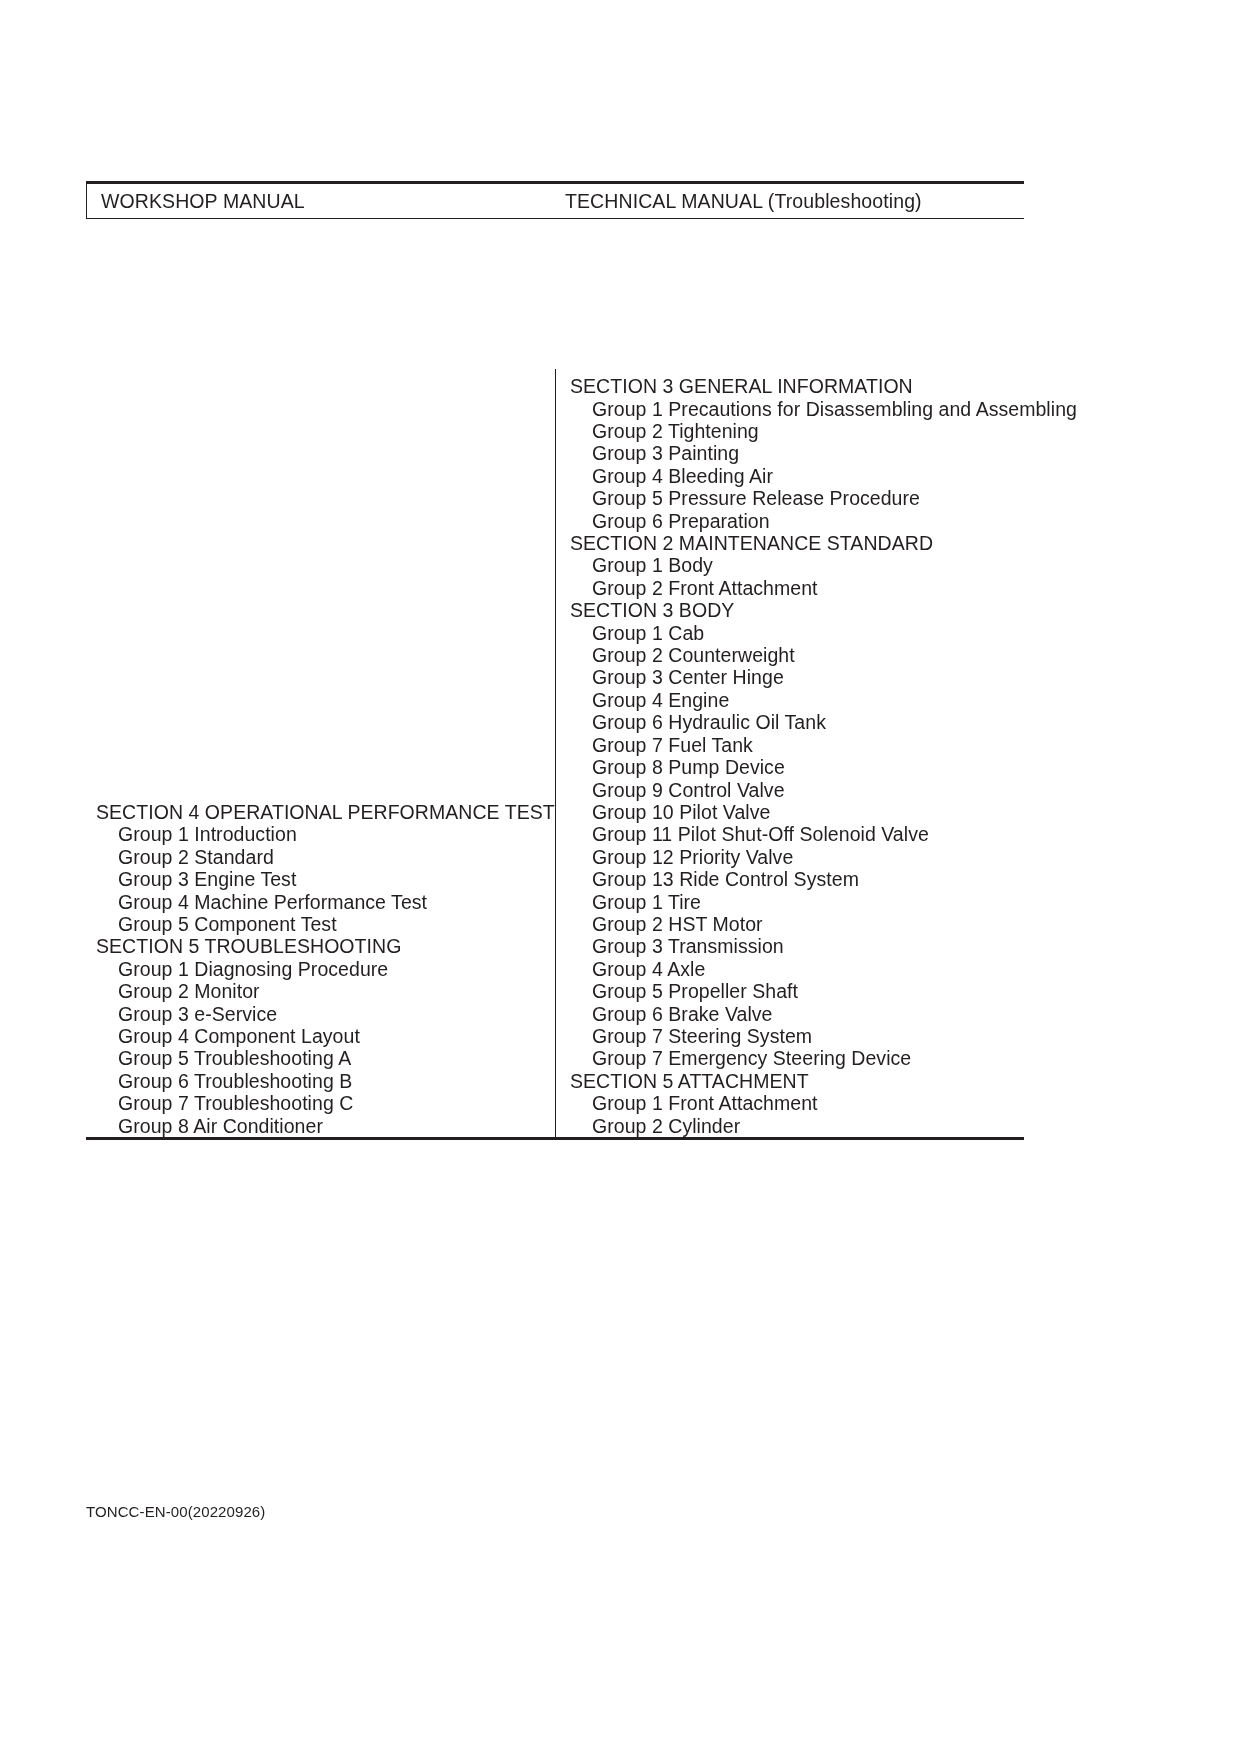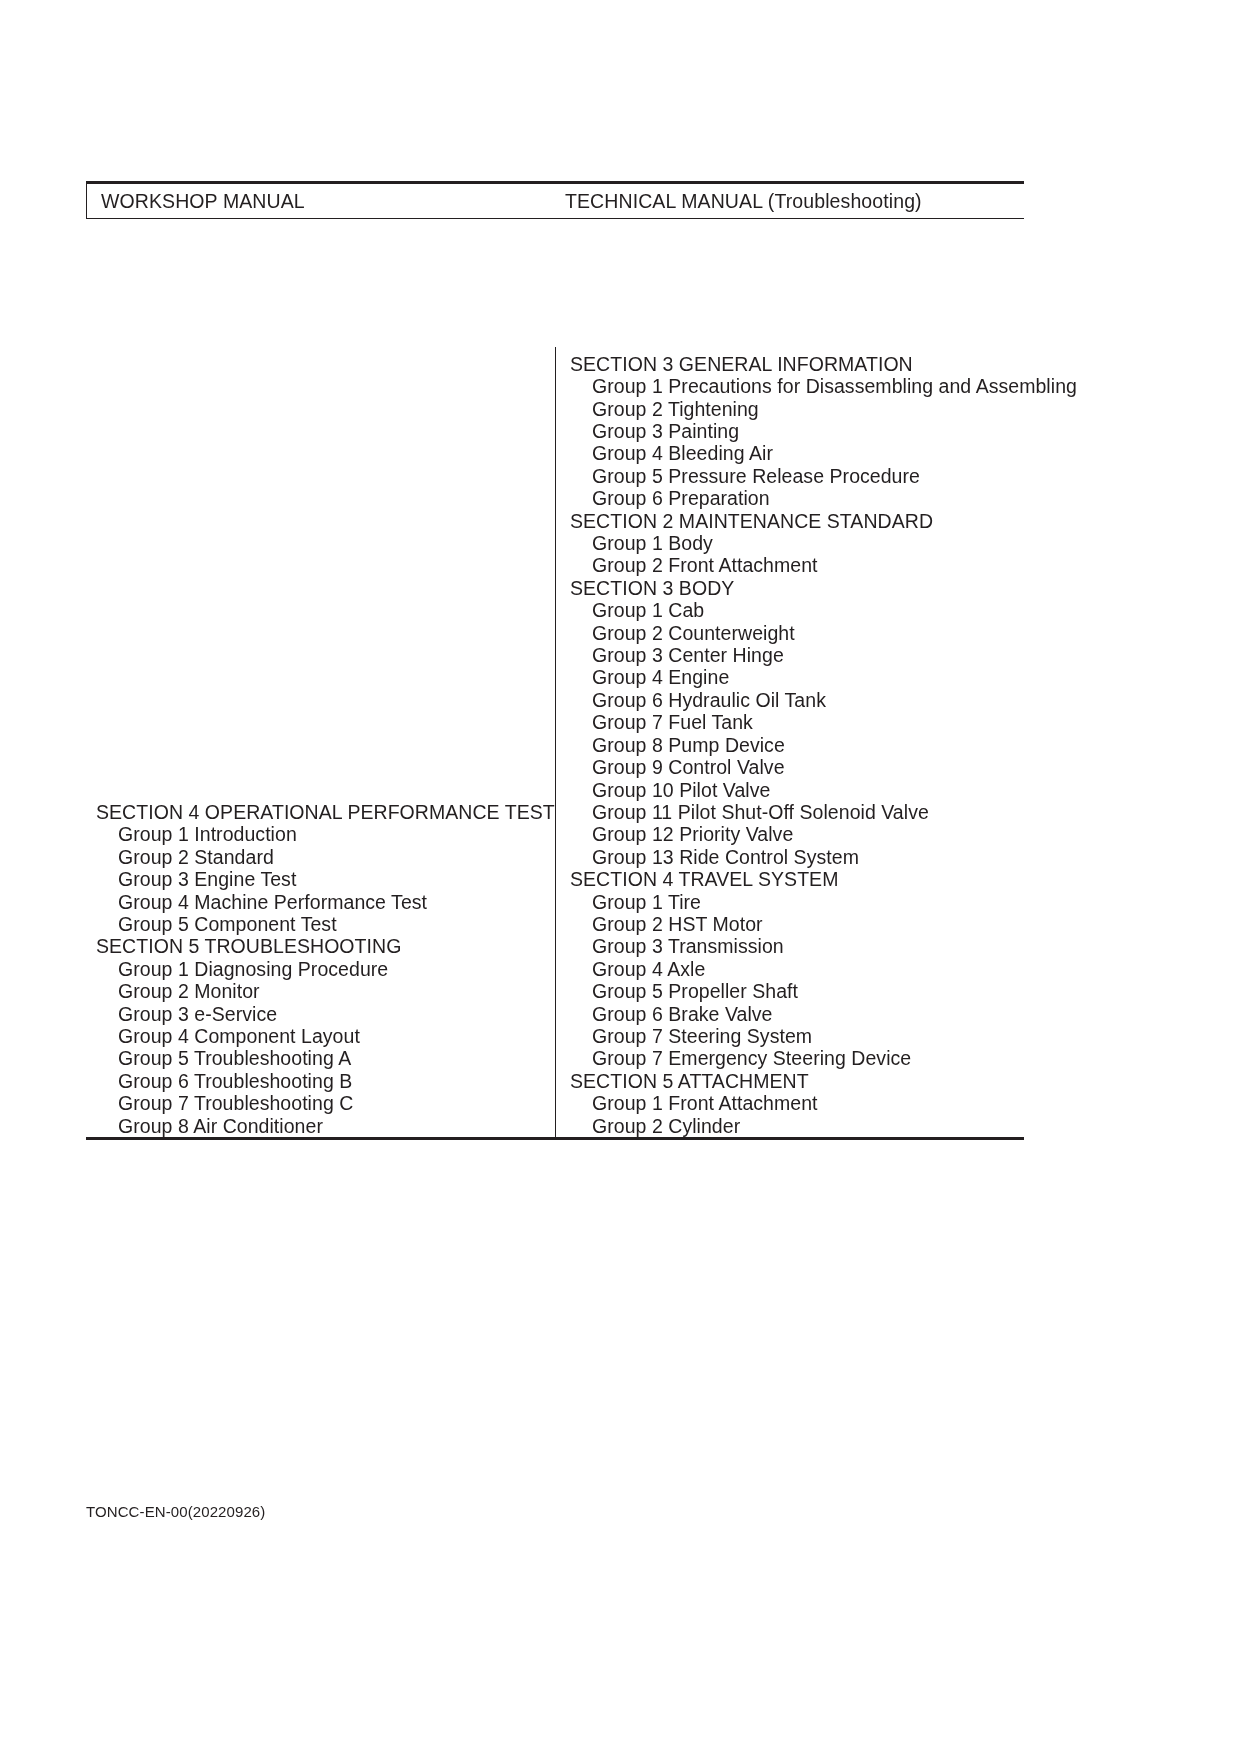--- a/index.html
+++ b/index.html
@@ -168,21 +168,20 @@
             <li class="group">Group 3 Center Hinge</li>
             <li class="group">Group 4 Engine</li>
             <li class="group">Group 6 Hydraulic Oil Tank</li>
             <li class="group">Group 7 Fuel Tank</li>
             <li class="group">Group 8 Pump Device</li>
             <li class="group">Group 9 Control Valve</li>
             <li class="group">Group 10 Pilot Valve</li>
             <li class="group">Group 11 Pilot Shut-Off Solenoid Valve</li>
             <li class="group">Group 12 Priority Valve</li>
             <li class="group">Group 13 Ride Control System</li>
-            <li class="section">SECTION 4 TRAVEL SYSTEM</li>
             <li class="group">Group 1 Tire</li>
             <li class="group">Group 2 HST Motor</li>
             <li class="group">Group 3 Transmission</li>
             <li class="group">Group 4 Axle</li>
             <li class="group">Group 5 Propeller Shaft</li>
             <li class="group">Group 6 Brake Valve</li>
             <li class="group">Group 7 Steering System</li>
             <li class="group">Group 7 Emergency Steering Device</li>
             <li class="section">SECTION 5 ATTACHMENT</li>
             <li class="group">Group 1 Front Attachment</li>

